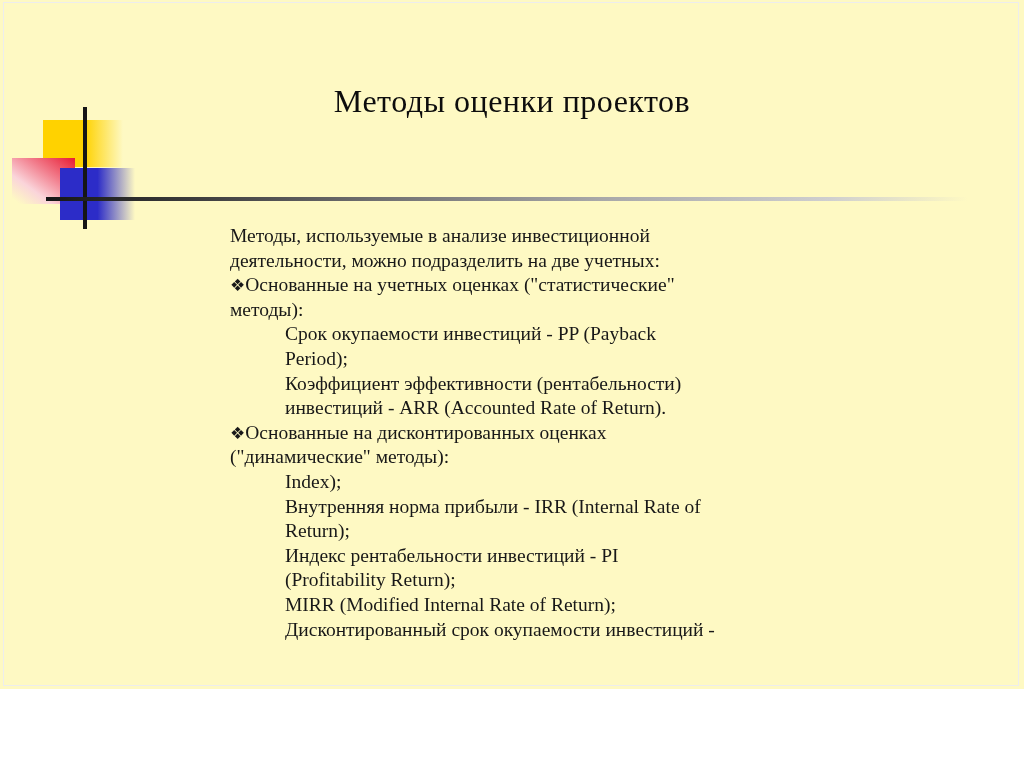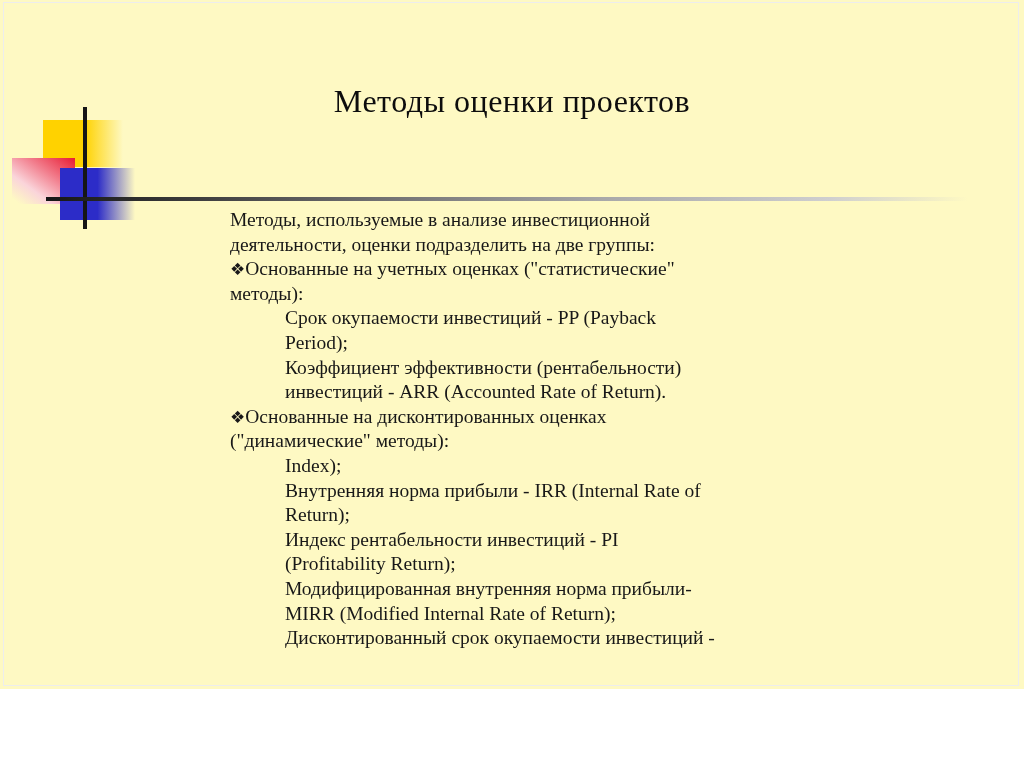--- a/index.html
+++ b/index.html
@@ -58,21 +58,21 @@
     margin: 0;
     text-align: center;
     font-size: 32px;
     font-weight: normal;
     letter-spacing: 0.5px;
     color: #0d0d0d;
   }
   
   .body-text {
     position: absolute;
-    left: 230px; top: 208px; width: 560px;
+    left: 230px; top: 224px; width: 560px;
     font-size: 19.5px;
     line-height: 24.6px;
     color: #181818;
   }
   .body-line { white-space: nowrap; }
   .body-line.indent-1 { padding-left: 55px; }
   .bullet {
     display: inline-block;
     font-family: "DejaVu Sans", sans-serif;
     font-size: 17px;
@@ -87,31 +87,30 @@
   <div class="decor sq-yellow"></div>
   <div class="decor sq-red"></div>
   <div class="decor sq-blue"></div>
   <div class="decor vline"></div>
   <div class="decor hline"></div>
 
   <h1 class="title">Методы оценки проектов</h1>
 
   <div class="body-text" id="body-block">
       <div class="body-line">Методы, используемые в анализе инвестиционной</div>
-      <div class="body-line">деятельности, оценки подразделить на две группы:</div>
+      <div class="body-line">деятельности, можно подразделить на две учетных:</div>
       <div class="body-line"><span class="bullet">❖</span>Основанные на учетных оценках ("статистические"</div>
       <div class="body-line">методы):</div>
       <div class="body-line indent-1">Срок окупаемости инвестиций - PP (Payback</div>
       <div class="body-line indent-1">Period);</div>
       <div class="body-line indent-1">Коэффициент эффективности (рентабельности)</div>
       <div class="body-line indent-1">инвестиций - ARR (Accounted Rate of Return).</div>
       <div class="body-line"><span class="bullet">❖</span>Основанные на дисконтированных оценках</div>
       <div class="body-line">("динамические" методы):</div>
       <div class="body-line indent-1">Index);</div>
       <div class="body-line indent-1">Внутренняя норма прибыли - IRR (Internal Rate of</div>
       <div class="body-line indent-1">Return);</div>
       <div class="body-line indent-1">Индекс рентабельности инвестиций - PI</div>
       <div class="body-line indent-1">(Profitability Return);</div>
-      <div class="body-line indent-1">Модифицированная внутренняя норма прибыли-</div>
       <div class="body-line indent-1">MIRR (Modified Internal Rate of Return);</div>
       <div class="body-line indent-1">Дисконтированный срок окупаемости инвестиций -</div>
     </div>
 </div>
 
 </body></html>

